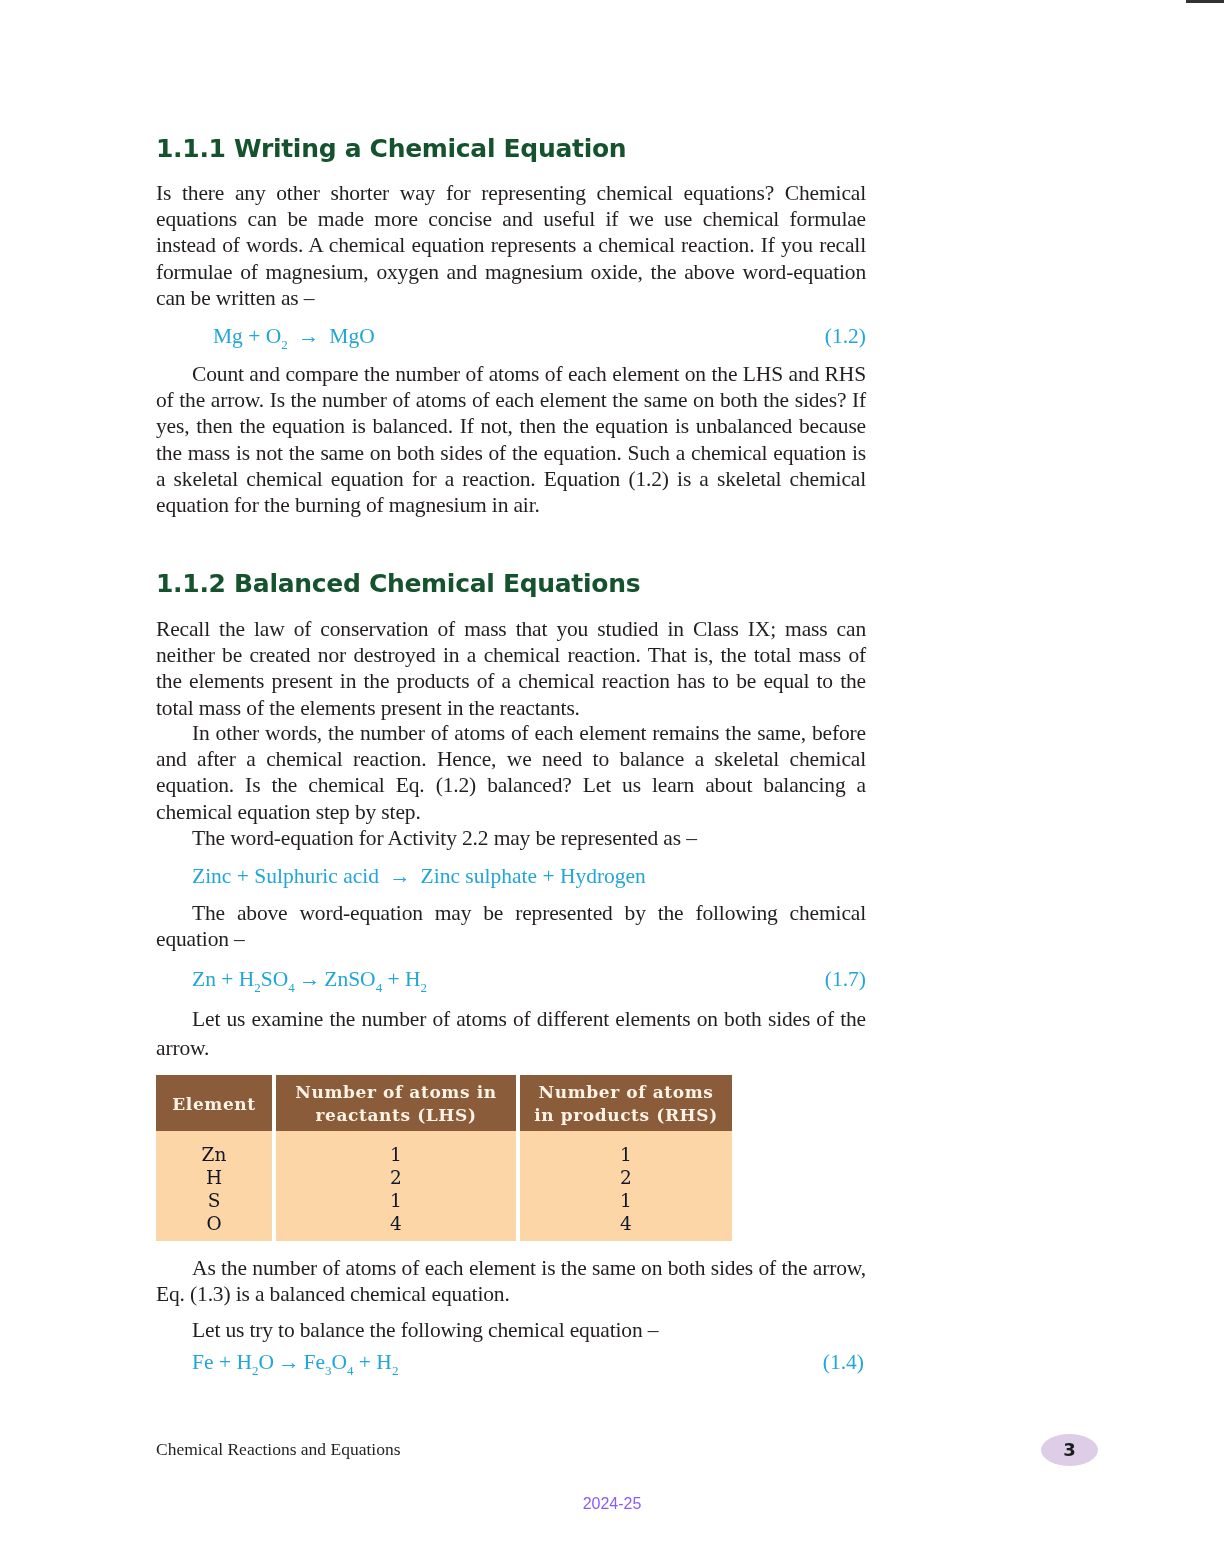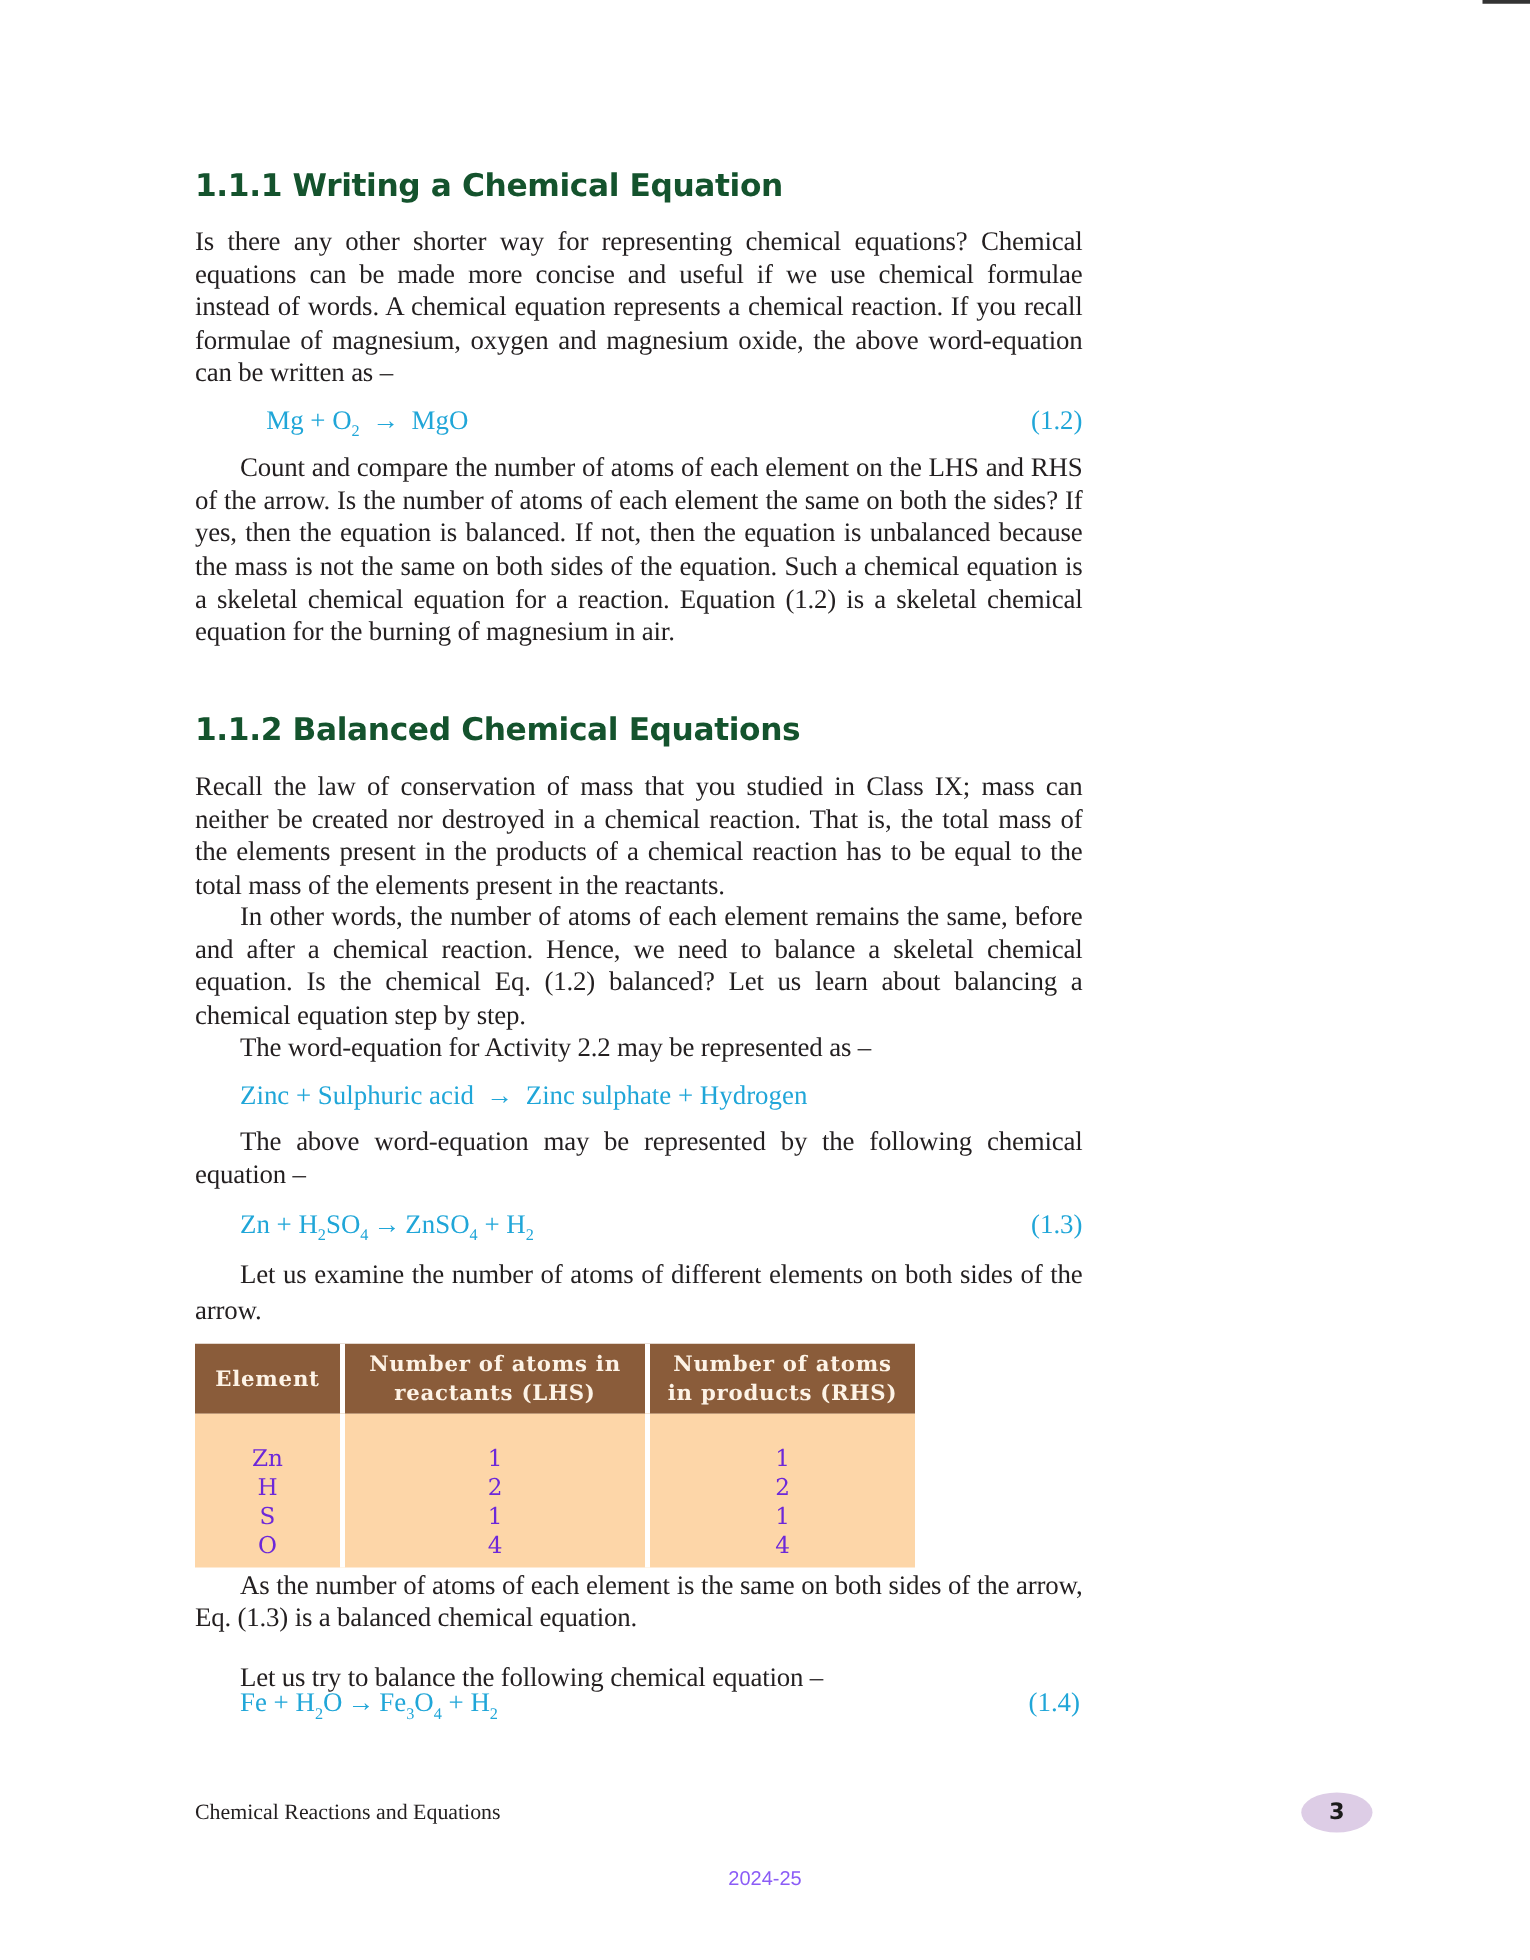--- a/index.html
+++ b/index.html
@@ -81,22 +81,22 @@
       padding: 6px 6px 4px;
       text-align: center;
       letter-spacing: 0.6px;
     }
     table.atoms td {
       background: #fdd6a8;
       font-size: 18.5px;
       line-height: 23px;
       text-align: center;
       vertical-align: top;
-      padding: 25px 6px 6px;
-      color: #6d28d9;
+      padding: 12px 6px 6px;
+      color: #0f172a;
     }
     table.atoms .gap { border-left: 4px solid #ffffff; }
     .footer-title {
       position: absolute;
       left: 156px;
       top: 1439px;
       font-size: 17.5px;
       color: #231f20;
     }
     .page-badge {
@@ -152,21 +152,21 @@
   <p class="para indent" style="top:825px;">The word-equation for Activity 2.2 may be represented as –</p>
 
   <div class="eq" style="top:863px;">
     <span class="expr" style="left:36px;"><span>Zinc + Sulphuric acid</span><span class="arrow" style="padding:0 10px;">→</span><span>Zinc sulphate + Hydrogen</span></span>
   </div>
 
   <p class="para indent" style="top:900px;">The above word-equation may be represented by the following chemical equation –</p>
 
   <div class="eq" style="top:966px;">
     <span class="expr" style="left:36px;"><span>Zn + H</span><sub>2</sub><span>SO</span><sub>4</sub><span class="arrow">→</span><span>ZnSO</span><sub>4</sub><span> + H</span><sub>2</sub></span>
-    <span class="num">(1.3)</span>
+    <span class="num">(1.7)</span>
   </div>
 
   <p class="para indent" style="top:1005px; line-height:29px;">Let us examine the number of atoms of different elements on both sides of the arrow.</p>
 
   <table class="atoms">
     <thead>
       <tr>
         <th style="width:104px;">Element</th>
         <th class="gap" style="width:228px;">Number of atoms in reactants (LHS)</th>
         <th class="gap" style="width:200px;">Number of atoms in products (RHS)</th>
@@ -191,21 +191,21 @@
           <div>2</div>
           <div>1</div>
           <div>4</div>
         </td>
       </tr>
     </tbody>
   </table>
 
   <p class="para indent" style="top:1255px;">As the number of atoms of each element is the same on both sides of the arrow, Eq. (1.3) is a balanced chemical equation.</p>
 
-  <p class="para indent" style="top:1317px;margin-top:12px;">Let us try to balance the following chemical equation –</p>
+  <p class="para indent" style="top:1317px;">Let us try to balance the following chemical equation –</p>
 
   <div class="eq" style="top:1349px; width:708px;">
     <span class="expr" style="left:36px;"><span>Fe + H</span><sub>2</sub><span>O</span><span class="arrow">→</span><span>Fe</span><sub>3</sub><span>O</span><sub>4</sub><span> + H</span><sub>2</sub></span>
     <span class="num">(1.4)</span>
   </div>
 
 </div>
 
 <div class="footer-title">Chemical Reactions and Equations</div>
 <div class="page-badge">3</div>

